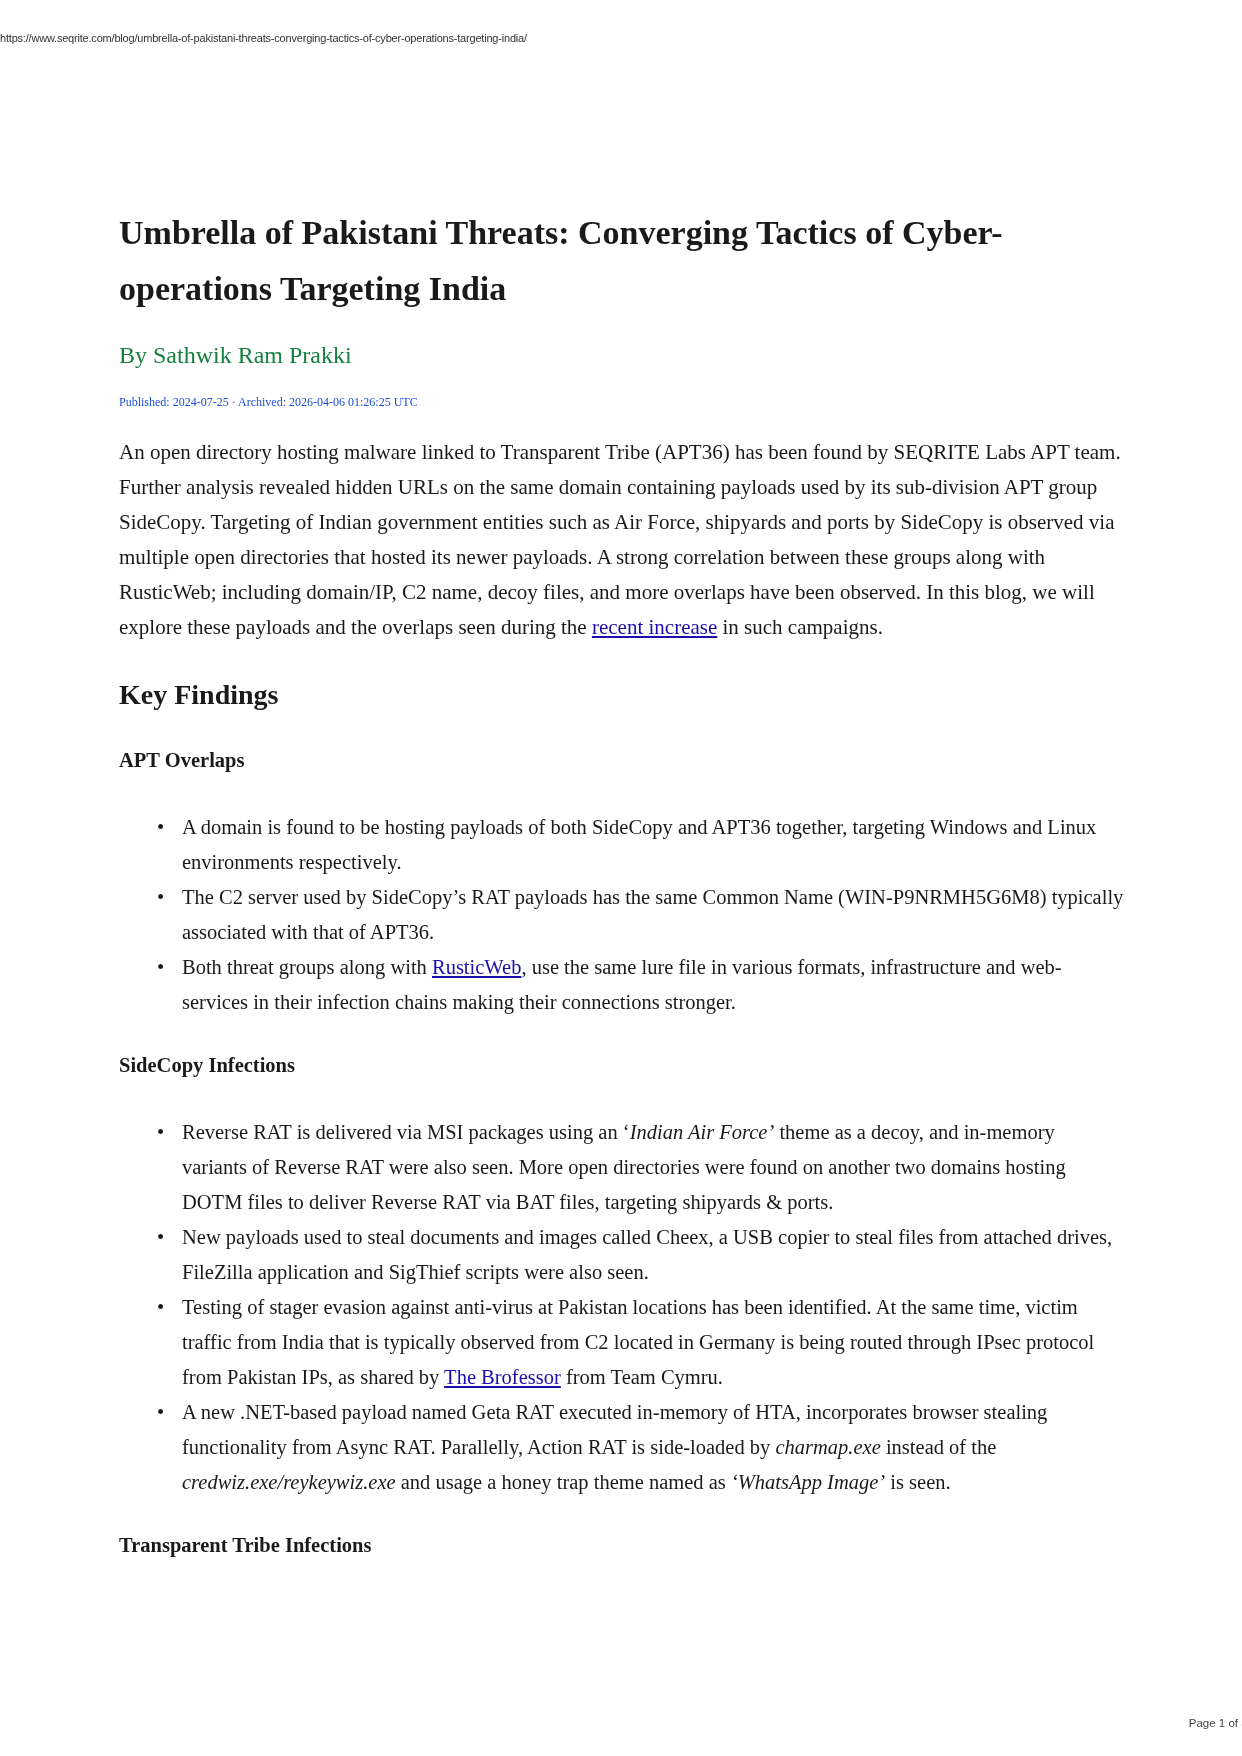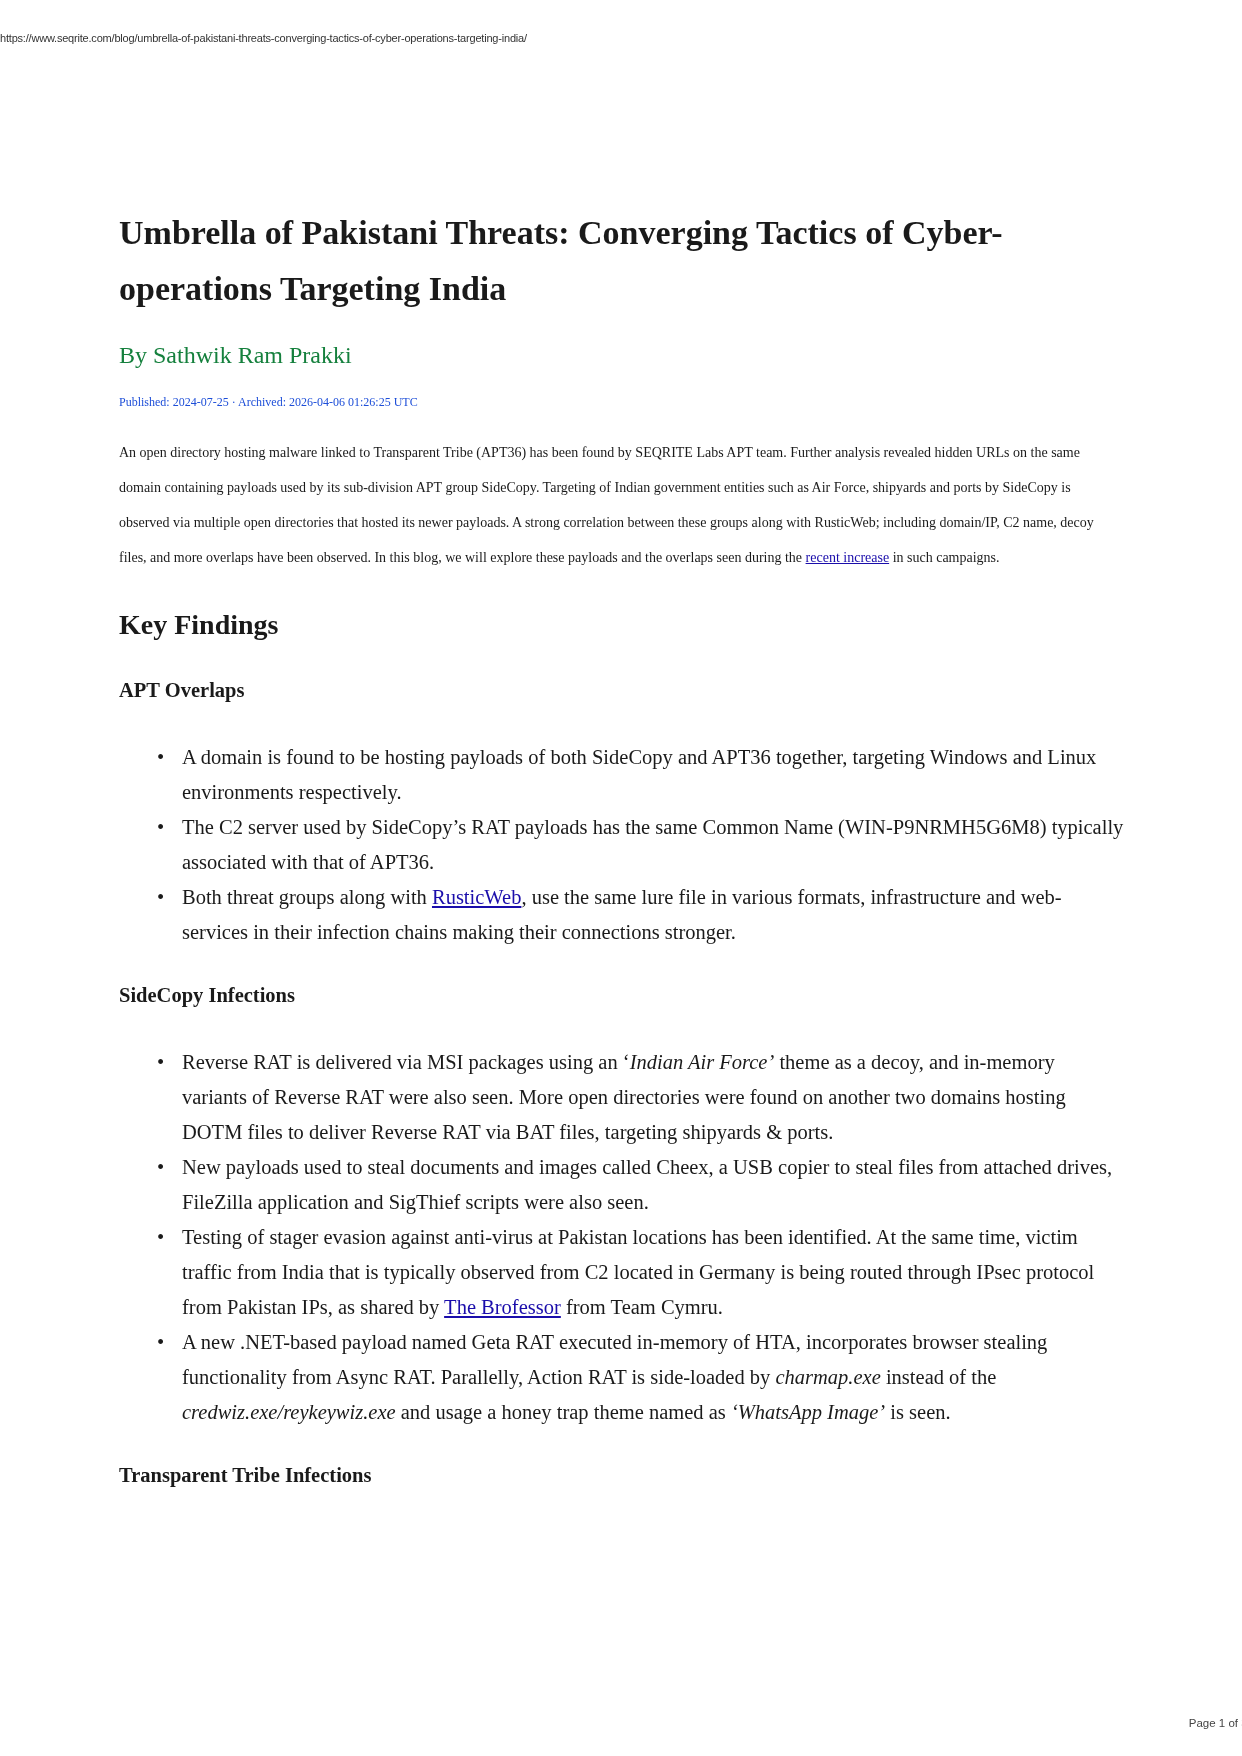--- a/index.html
+++ b/index.html
@@ -46,21 +46,21 @@
     line-height: 28px;
   }
   .meta {
     margin-top: 20px;
     font-size: 12px;
     color: #1d4ed8;
     line-height: 26px;
   }
   p.body {
     margin: 20px 0 0 0;
-    font-size: 14px;
+    font-size: 21px;
     line-height: 35px;
     color: #1a1a1a;
   }
   a.link {
     color: #1a0dab;
     text-decoration: underline;
   }
   h2.section {
     margin: 30px 0 0 0;
     font-size: 28px;

